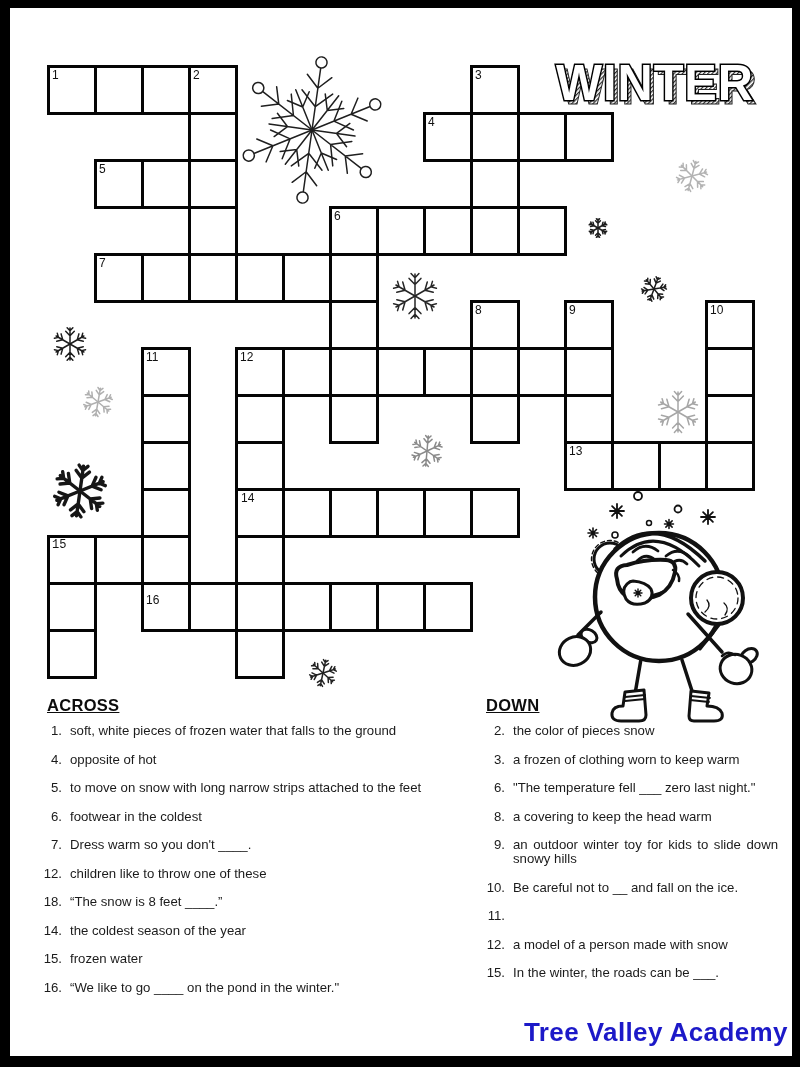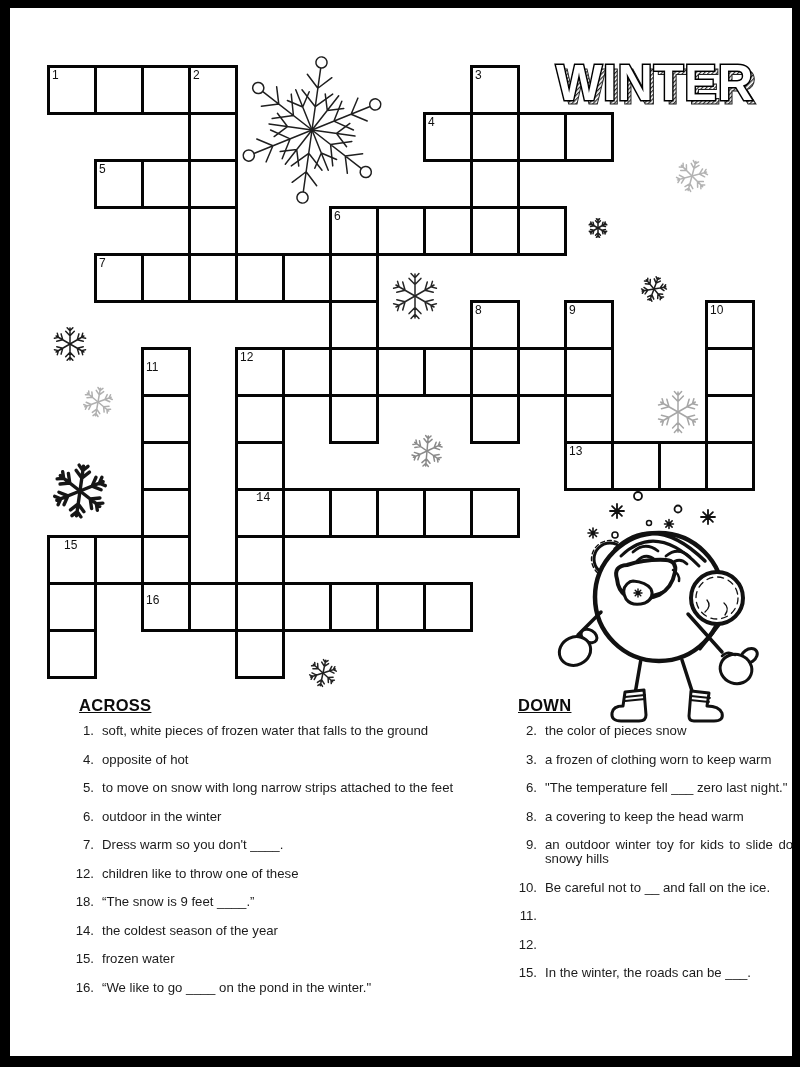--- a/index.html
+++ b/index.html
@@ -6,21 +6,21 @@
   .page{position:relative;width:800px;height:1067px;background:#fff;overflow:hidden;
         font-family:"Liberation Sans",sans-serif;}
   .frame{position:absolute;inset:0;border:8px solid #000;border-left-width:10px;
          border-bottom-width:11px;pointer-events:none;z-index:60;}
   .art{position:absolute;left:0;top:0;z-index:5;pointer-events:none;}
   .grid{position:absolute;left:0;top:0;z-index:4;}
   .cell{position:absolute;width:50px;height:50px;box-sizing:border-box;
         border:3px solid #050505;background:#fff;}
   .cellnum{position:absolute;font-size:12px;line-height:12px;color:#111;z-index:6;
            font-family:"Liberation Sans",sans-serif;}
-  .clues{position:absolute;z-index:7;color:#1b1b1b;margin-left:32px;}
+  .clues{position:absolute;z-index:7;color:#1b1b1b;}
   .clues h2{font-size:16.5px;line-height:18px;font-weight:bold;margin:0 0 10px 9px;
             text-decoration:underline;letter-spacing:.3px;color:#0c0c0c;}
   .across{left:38px;top:696px;width:414px;}
   .down{left:478px;top:696px;width:300px;}
   .down h2{margin-left:8px;}
   .clue{display:flex;margin-bottom:14.5px;font-size:13.2px;line-height:14px;}
   .clue .num{flex:0 0 24px;text-align:right;margin-right:8px;}
   .down .clue .num{flex-basis:27px;}
   .clue .txt{flex:1;}
   .down .items .clue:nth-child(5) .txt{text-align:justify;}
@@ -249,58 +249,58 @@
       <span class="cellnum" style="left: 52px; top: 69px;">1</span>
       <span class="cellnum" style="left: 193px; top: 69px;">2</span>
       <span class="cellnum" style="left: 475px; top: 69px;">3</span>
       <span class="cellnum" style="left: 428px; top: 116px;">4</span>
       <span class="cellnum" style="left: 99px; top: 163px;">5</span>
       <span class="cellnum" style="left: 334px; top: 210px;">6</span>
       <span class="cellnum" style="left: 99px; top: 257px;">7</span>
       <span class="cellnum" style="left: 475px; top: 304px;">8</span>
       <span class="cellnum" style="left: 569px; top: 304px;">9</span>
       <span class="cellnum" style="left: 710px; top: 304px;">10</span>
-      <span class="cellnum" style="left: 146px; top: 361px;">11</span>
+      <span class="cellnum" style="left: 146px; top: 351px;">11</span>
       <span class="cellnum" style="left: 240px; top: 351px;">12</span>
       <span class="cellnum" style="left: 569px; top: 445px;">13</span>
-      <span class="cellnum" style="left: 256px; top: 492px; font-family: Liberation Mono, monospace;">14</span>
-      <span class="cellnum" style="left: 64px; top: 539px;">15</span>
+      <span class="cellnum" style="left: 241px; top: 492px;">14</span>
+      <span class="cellnum" style="left: 52px; top: 539px; font-family: Liberation Mono, monospace;">15</span>
       <span class="cellnum" style="left: 146px; top: 586px; margin-top: 8px;">16</span>
     </div>
 
   <div class="clues across">
     <h2>ACROSS</h2>
     <div class="items">
         <div class="clue">
           <span class="num">1.</span>
           <span class="txt">soft, white pieces of frozen water that falls to the ground</span>
         </div>
         <div class="clue">
           <span class="num">4.</span>
           <span class="txt">opposite of hot</span>
         </div>
         <div class="clue">
           <span class="num">5.</span>
           <span class="txt">to move on snow with long narrow strips attached to the feet</span>
         </div>
         <div class="clue">
           <span class="num">6.</span>
-          <span class="txt">outdoor in the winter</span>
+          <span class="txt">footwear in the coldest</span>
         </div>
         <div class="clue">
           <span class="num">7.</span>
           <span class="txt">Dress warm so you don't ____.</span>
         </div>
         <div class="clue">
           <span class="num">12.</span>
           <span class="txt">children like to throw one of these</span>
         </div>
         <div class="clue">
           <span class="num">18.</span>
-          <span class="txt">“The snow is 9 feet ____.”</span>
+          <span class="txt">“The snow is 8 feet ____.”</span>
         </div>
         <div class="clue">
           <span class="num">14.</span>
           <span class="txt">the coldest season of the year</span>
         </div>
         <div class="clue">
           <span class="num">15.</span>
           <span class="txt">frozen water</span>
         </div>
         <div class="clue">
@@ -335,23 +335,25 @@
         </div>
         <div class="clue">
           <span class="num">10.</span>
           <span class="txt">Be careful not to __ and fall on the ice.</span>
         </div>
         <div class="clue">
           <span class="num">11.</span>
         </div>
         <div class="clue">
           <span class="num">12.</span>
+          <span class="txt">a model of a person made with snow</span>
         </div>
         <div class="clue">
           <span class="num">15.</span>
           <span class="txt">In the winter, the roads can be ___.</span>
         </div>
       </div>
   </div>
 
+  <div class="footer" style="color: rgb(28, 25, 200);">Tree Valley Academy</div>
 
   <div class="frame"></div>
 </div>
 
 </body></html>

